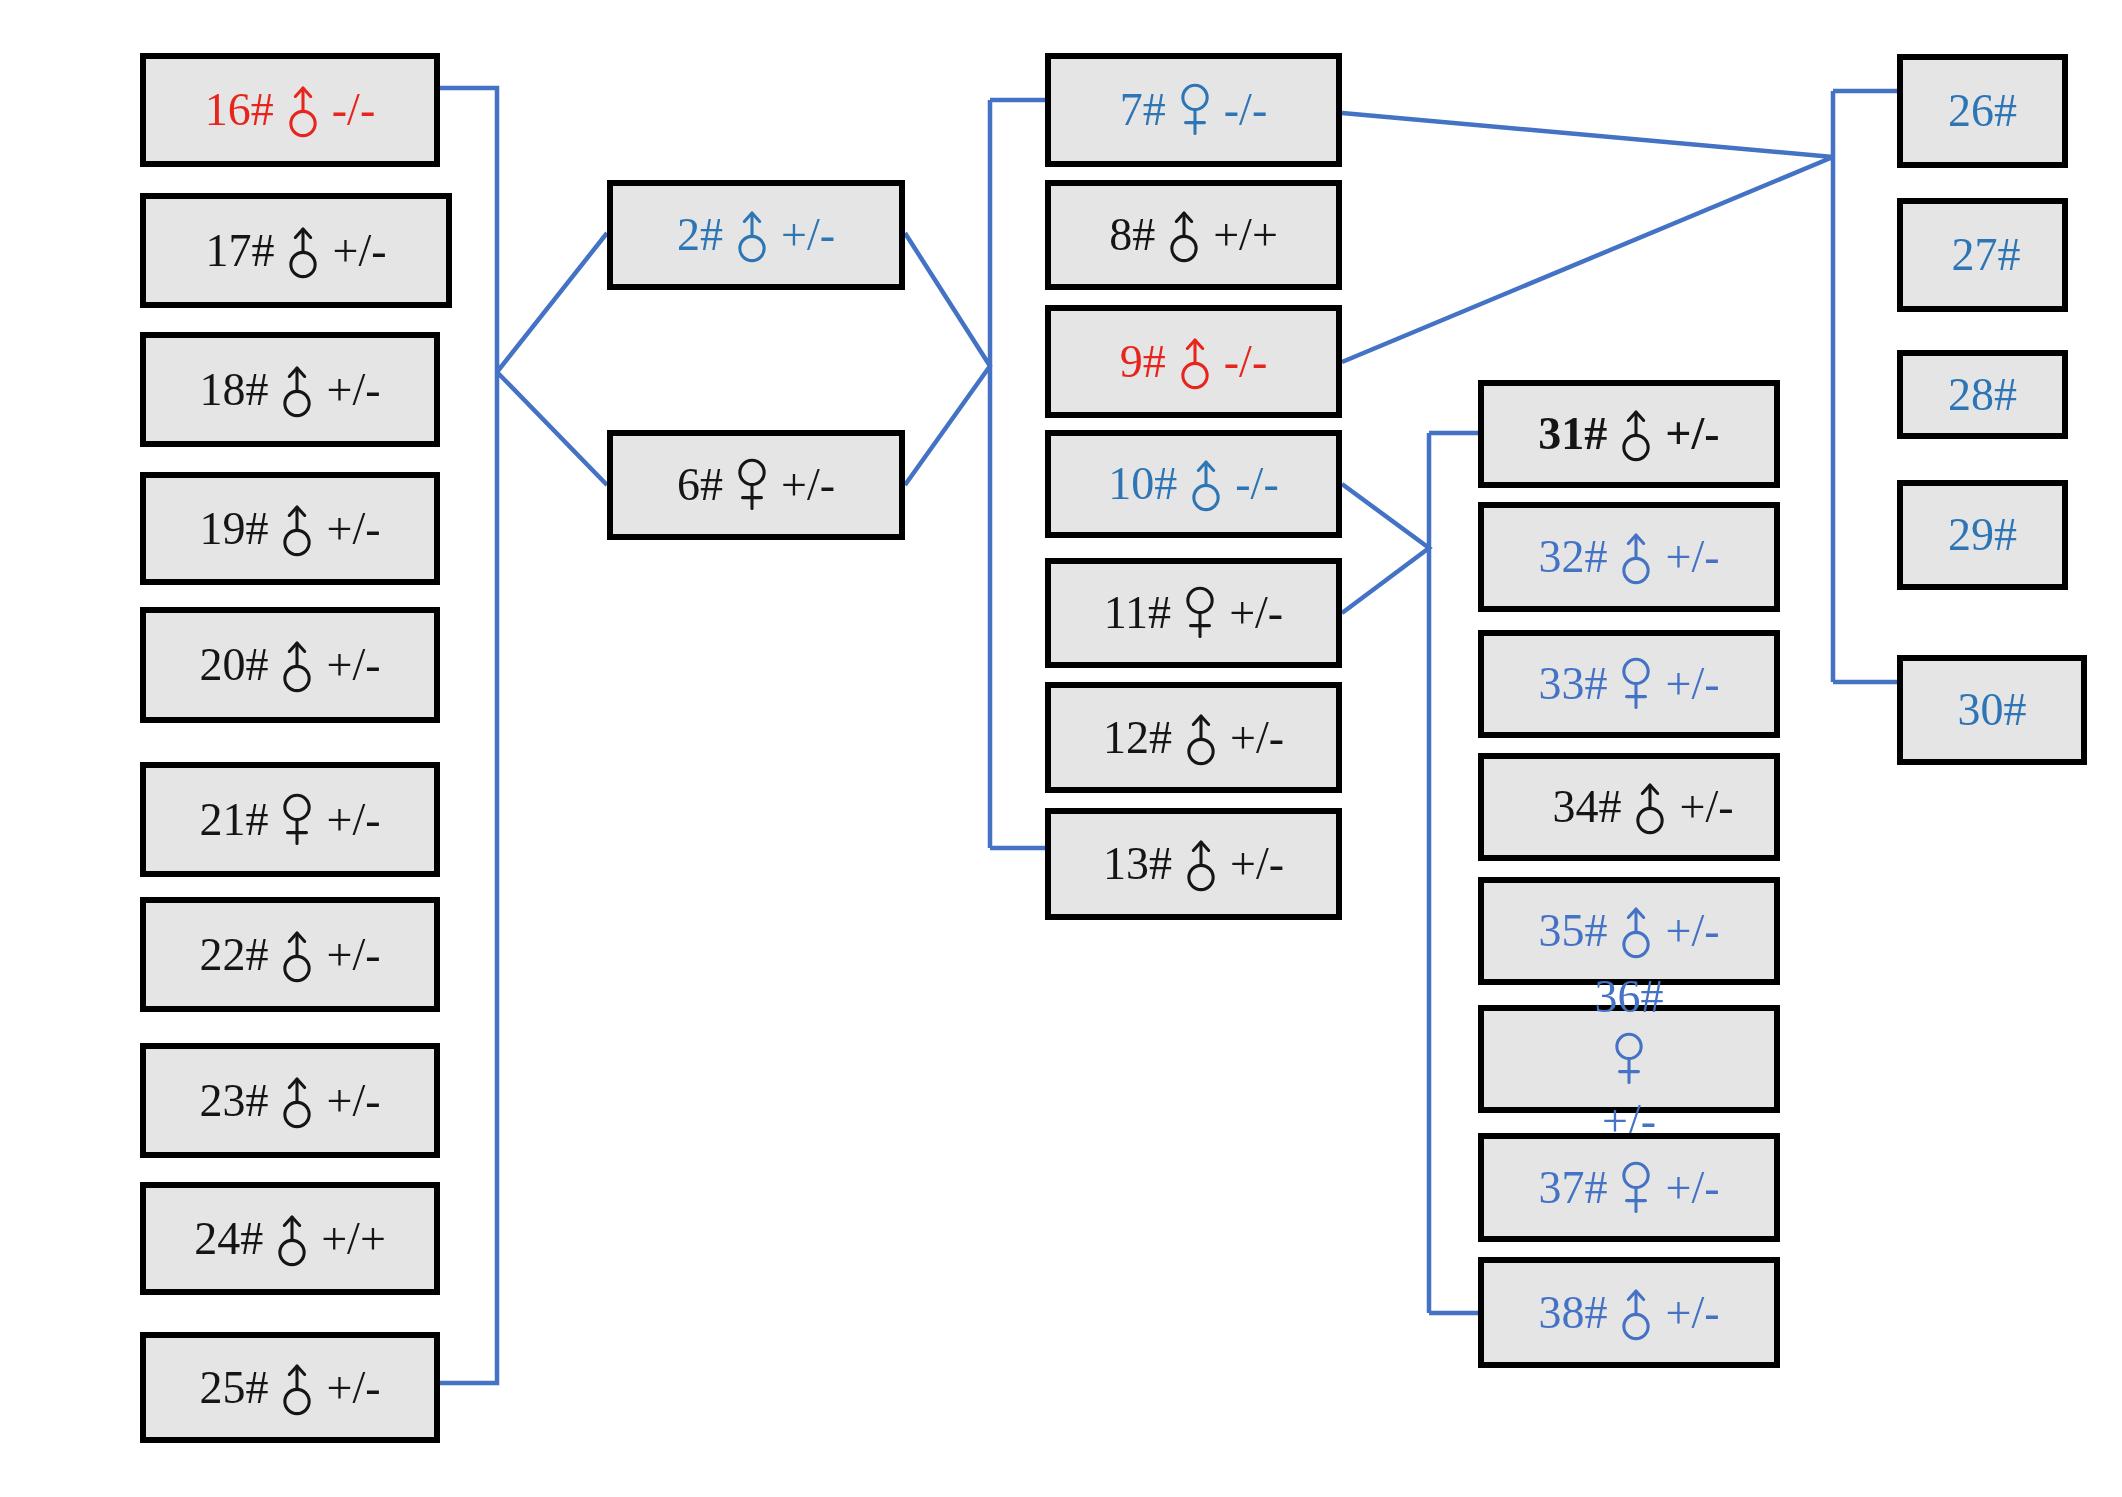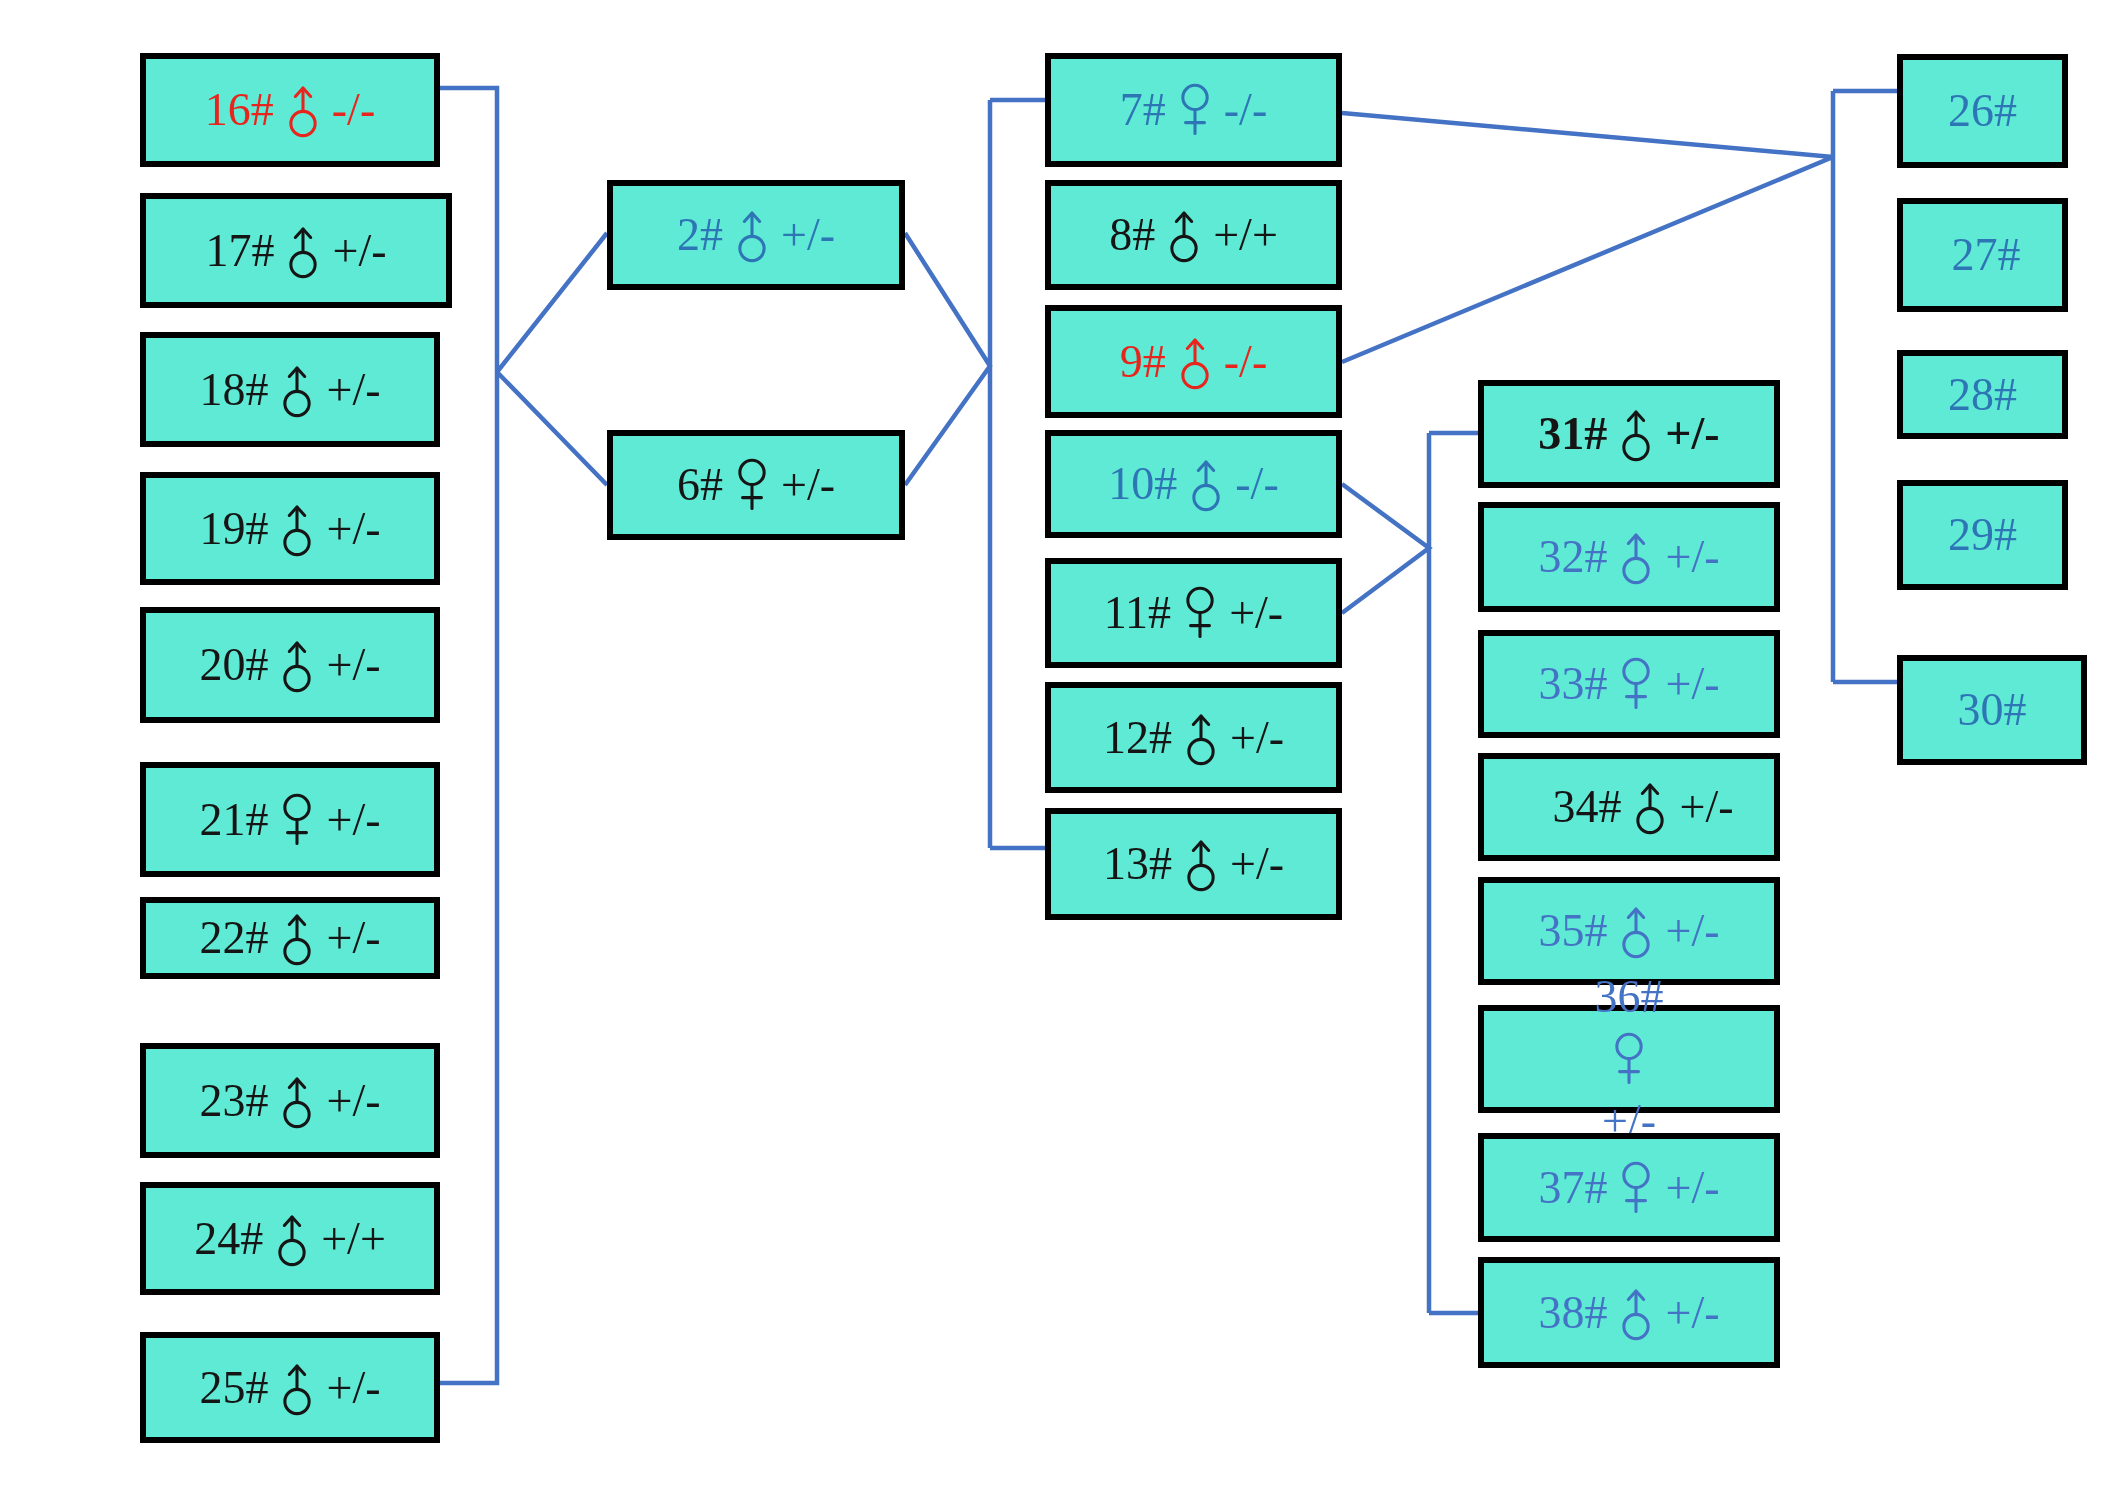--- a/index.html
+++ b/index.html
@@ -3,21 +3,21 @@
 <meta charset="utf-8">
 <style>
   html,body{margin:0;padding:0;background:#ffffff;overflow:hidden}
   #canvas{
     position:relative;width:2122px;height:1497px;background:#ffffff;
     font-family:"Liberation Serif","DejaVu Serif",serif;
   }
   #connectors{position:absolute;left:0;top:0;width:2122px;height:1497px;stroke:#4472c4}
   #connectors path{fill:none;stroke:inherit;stroke-width:4.5;stroke-linecap:butt;stroke-linejoin:miter}
   .box{
-    position:absolute;box-sizing:border-box;border:6px solid #000;background:#5eead4;
+    position:absolute;box-sizing:border-box;border:6px solid #000;background:#e5e5e5;
     display:flex;align-items:center;justify-content:center;gap:11px;
     font-size:46px;line-height:1;white-space:nowrap;
   }
   .box .num,.box .geno{display:inline-block;line-height:1}
   .box .icon{display:inline-flex;align-items:center}
   .box .icon svg{display:block}
 </style>
 </head>
 <body>
 
@@ -89,21 +89,21 @@
     <span class="num">21#</span>
       <span class="icon">
         <svg viewBox="0 0 40 62" width="36" height="56" fill="none" stroke="currentColor" stroke-width="3.4" stroke-linecap="round" stroke-linejoin="round">
           <circle cx="20" cy="17" r="13.5"></circle>
           <path d="M20 31 V57"></path>
           <path d="M9.5 45 H30.5"></path>
         </svg>
       </span>
       <span class="geno">+/-</span>
   </div>
-  <div class="box" style="left: 140px; top: 897px; width: 300px; height: 82px; color: rgb(21, 21, 21); border-color: rgb(0, 0, 0);">
+  <div class="box" style="left: 140px; top: 897px; width: 300px; height: 115px; color: rgb(21, 21, 21); border-color: rgb(0, 0, 0);">
     <span class="num">22#</span>
       <span class="icon">
         <svg viewBox="0 0 40 62" width="36" height="56" fill="none" stroke="currentColor" stroke-width="3.4" stroke-linecap="round" stroke-linejoin="round">
           <circle cx="20" cy="46" r="13.5"></circle>
           <path d="M20 32 V7"></path>
           <path d="M11.5 16 L20 6.5 L28.5 16"></path>
         </svg>
       </span>
       <span class="geno">+/-</span>
   </div>

